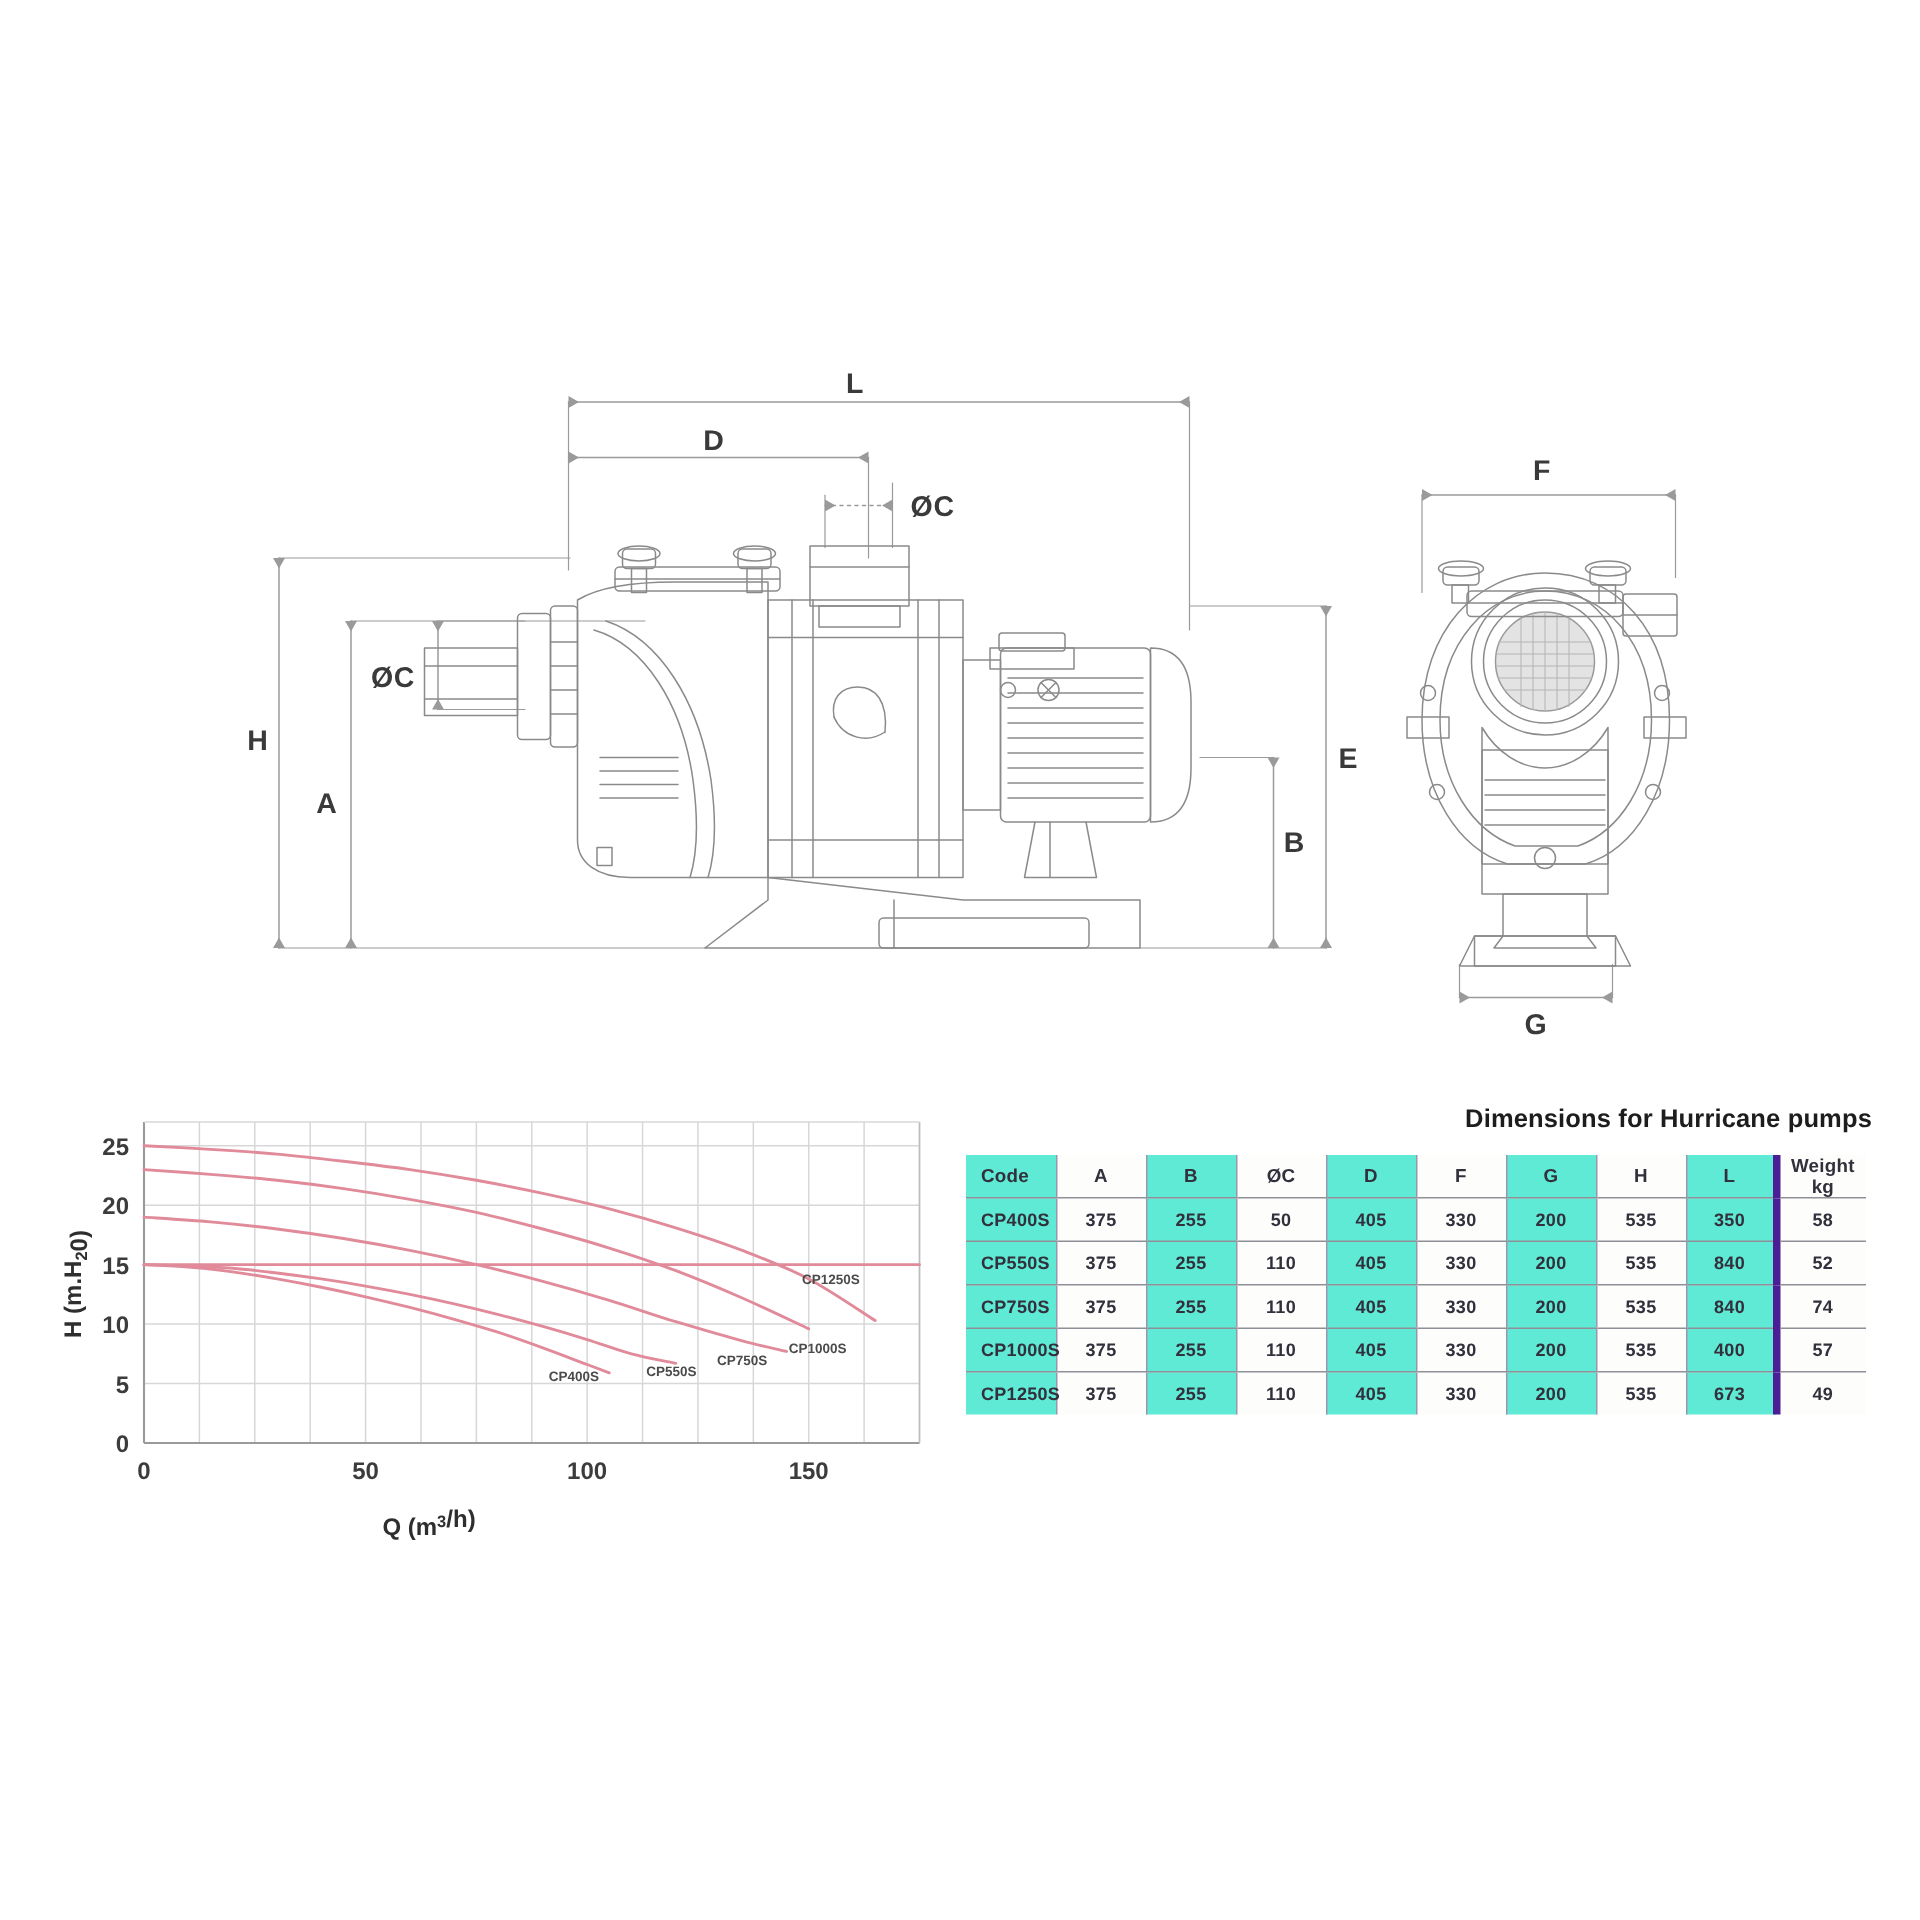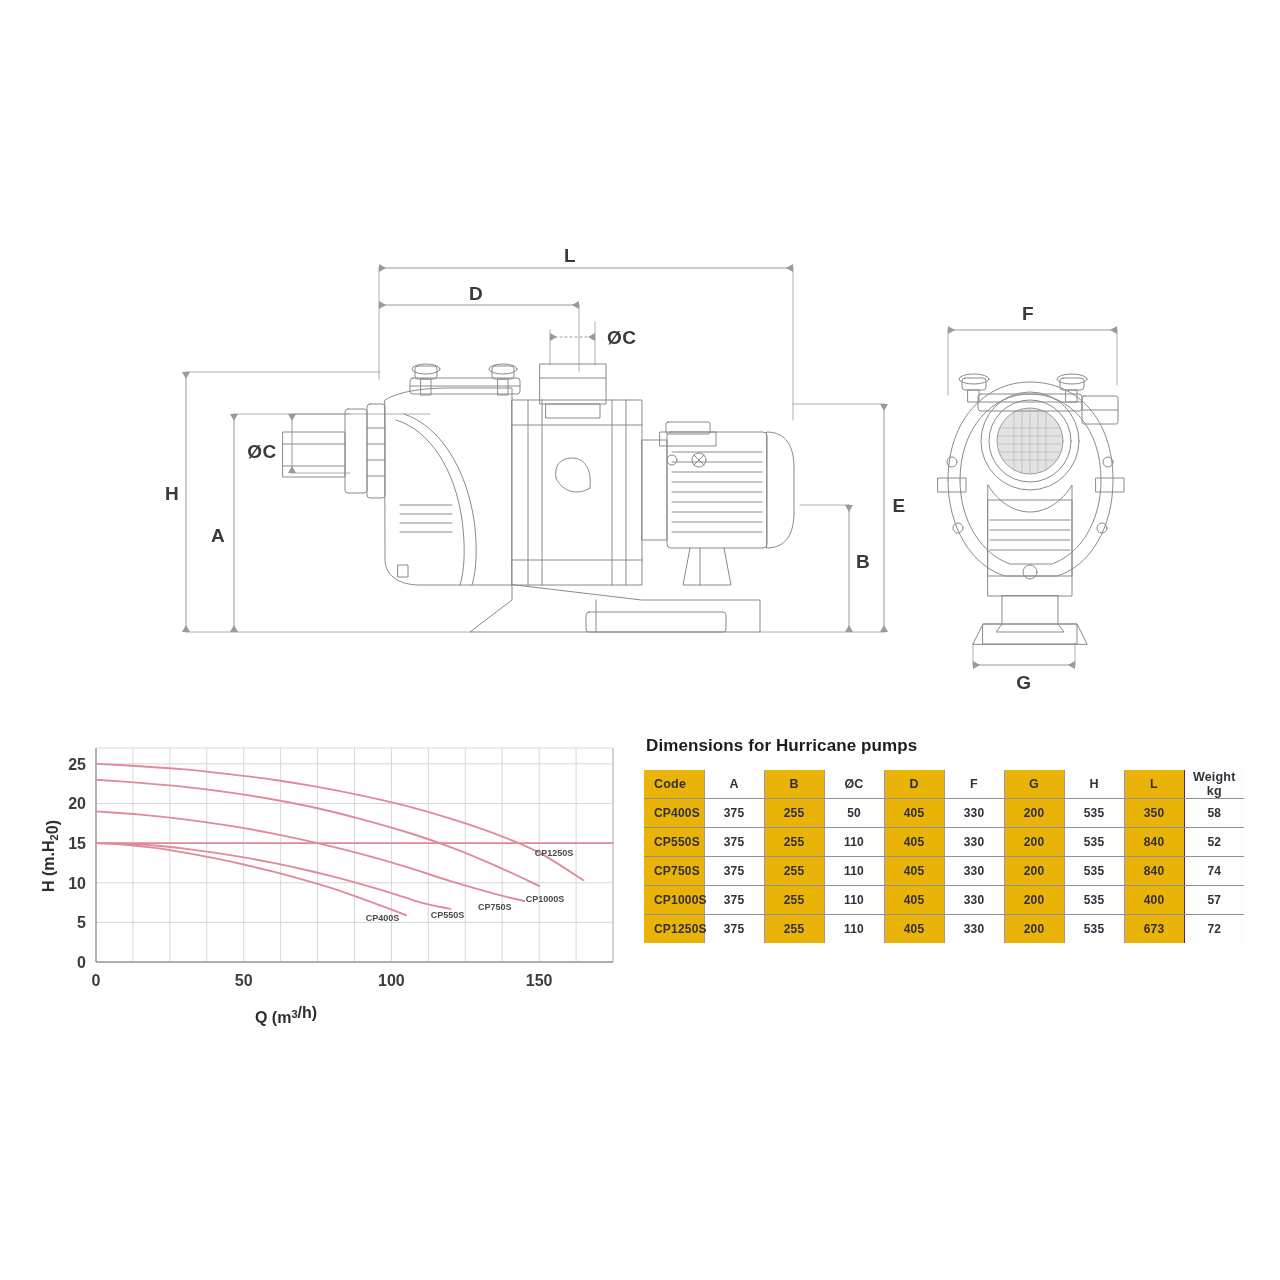--- a/index.html
+++ b/index.html
@@ -35,20 +35,21 @@
 
   
   .table-wrap{position:absolute;left:644px;top:736px;width:604px;}
   .table-title{
     font-family:"Liberation Sans", sans-serif;
     font-weight:bold;
     font-size:17px;
     color:#1d1d1d;
     margin:0 0 14px 2px;
     letter-spacing:0.1px;
+    text-align:right;
   }
   table.dims{
     border-collapse:collapse;
     width:600px;
     table-layout:fixed;
     font-family:"Liberation Sans", sans-serif;
   }
   table.dims th, table.dims td{
     text-align:center;
     font-size:12px;
@@ -60,24 +61,24 @@
     border-left:1px solid #9b95ad;
     letter-spacing:0.2px;
   }
   table.dims th{font-size:12.5px;}
   table.dims tr td:first-child, table.dims tr th:first-child{
     border-left:none;
     text-align:left;
     padding-left:10px;
   }
   table.dims tr td:last-child, table.dims tr th:last-child{
-    border-left:1px solid #4c1d95;
+    border-left:5px solid #4c1d95;
   }
   table.dims tbody tr:last-child td{border-bottom:none;}
-  .shade{background:#eab308;}
+  .shade{background:#5eead4;}
   .plain{background:#fdfdfb;}
 </style>
 </head>
 <body>
 
 <div class="page">
 
   <div class="drawings">
     <svg width="1280" height="700" viewBox="0 0 1280 700" xmlns="http://www.w3.org/2000/svg">
       <g fill="none" stroke="#8a8a8a" stroke-width="1" stroke-linecap="round" stroke-linejoin="round">
@@ -435,19 +436,19 @@
           <tr>
             <td class="shade">CP1250S</td>
             <td class="plain">375</td>
             <td class="shade">255</td>
             <td class="plain">110</td>
             <td class="shade">405</td>
             <td class="plain">330</td>
             <td class="shade">200</td>
             <td class="plain">535</td>
             <td class="shade">673</td>
-            <td class="plain">72</td>
+            <td class="plain">49</td>
           </tr>
         </tbody>
     </table>
   </div>
 
 </div>
 
 </body></html>

